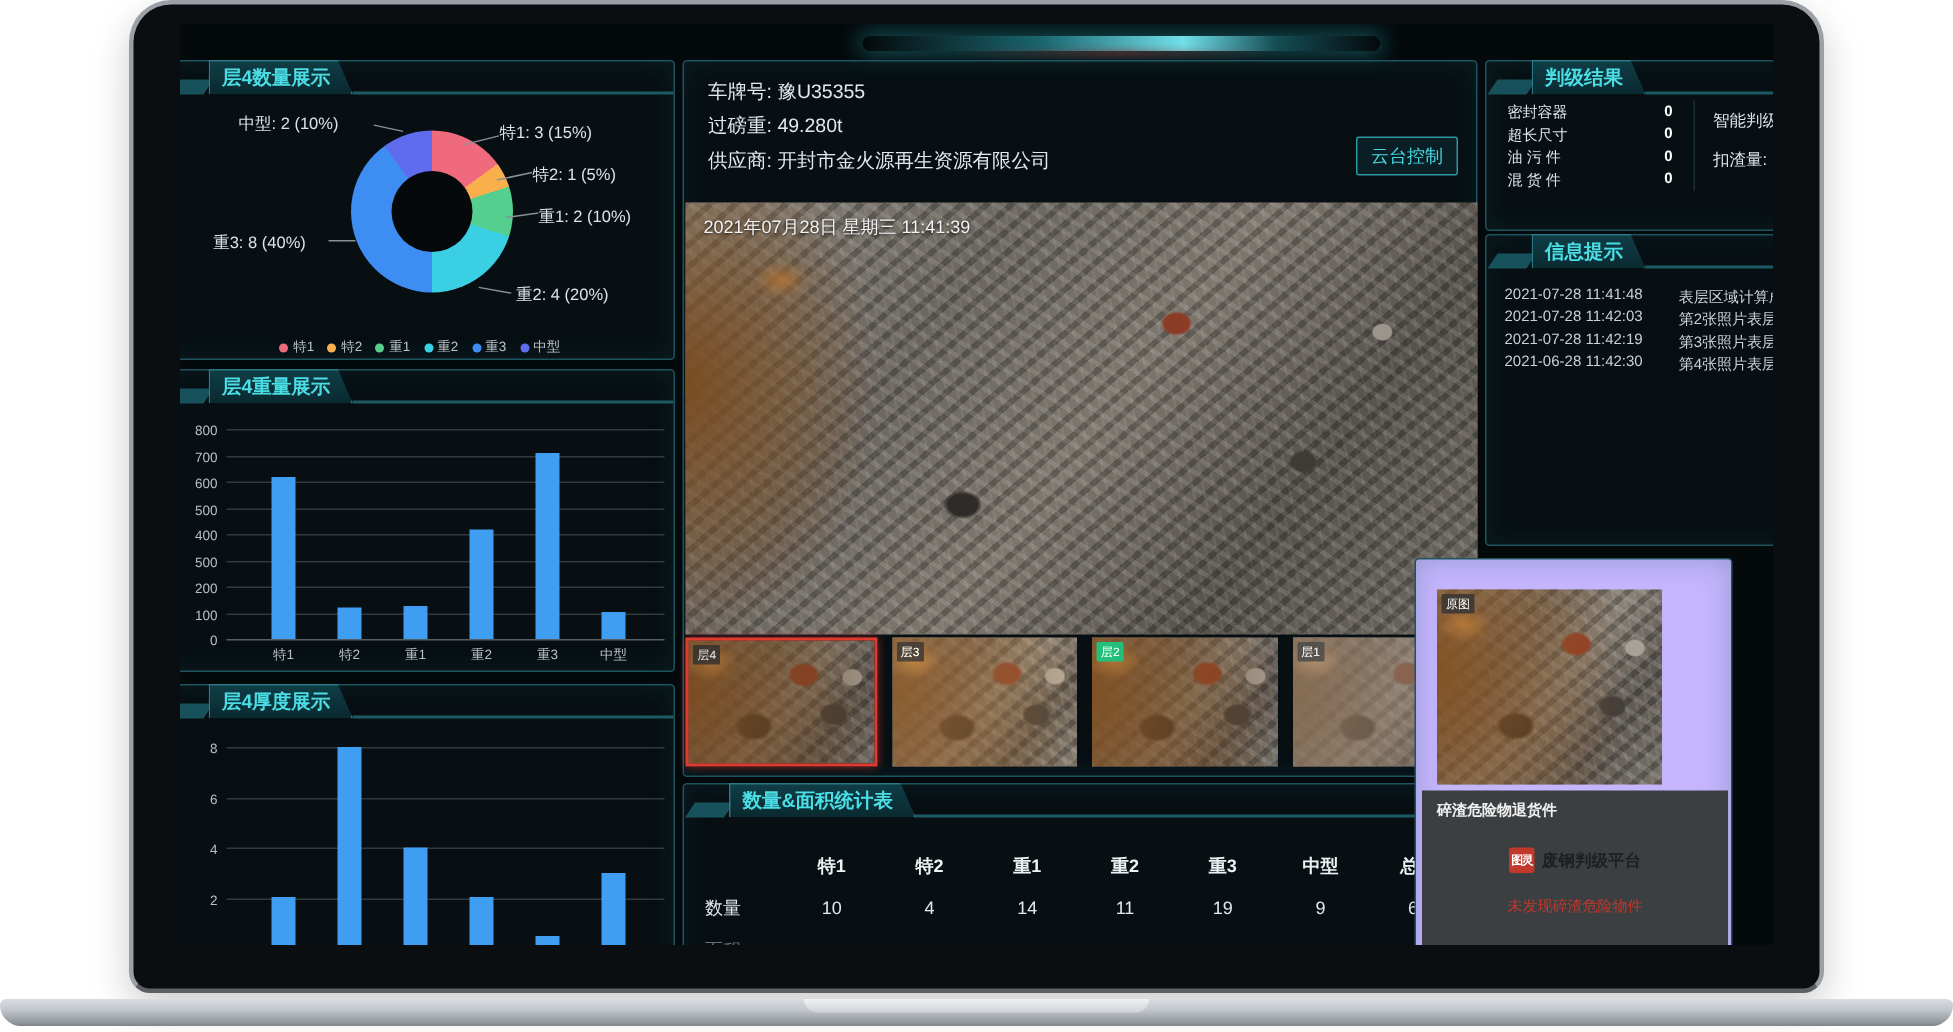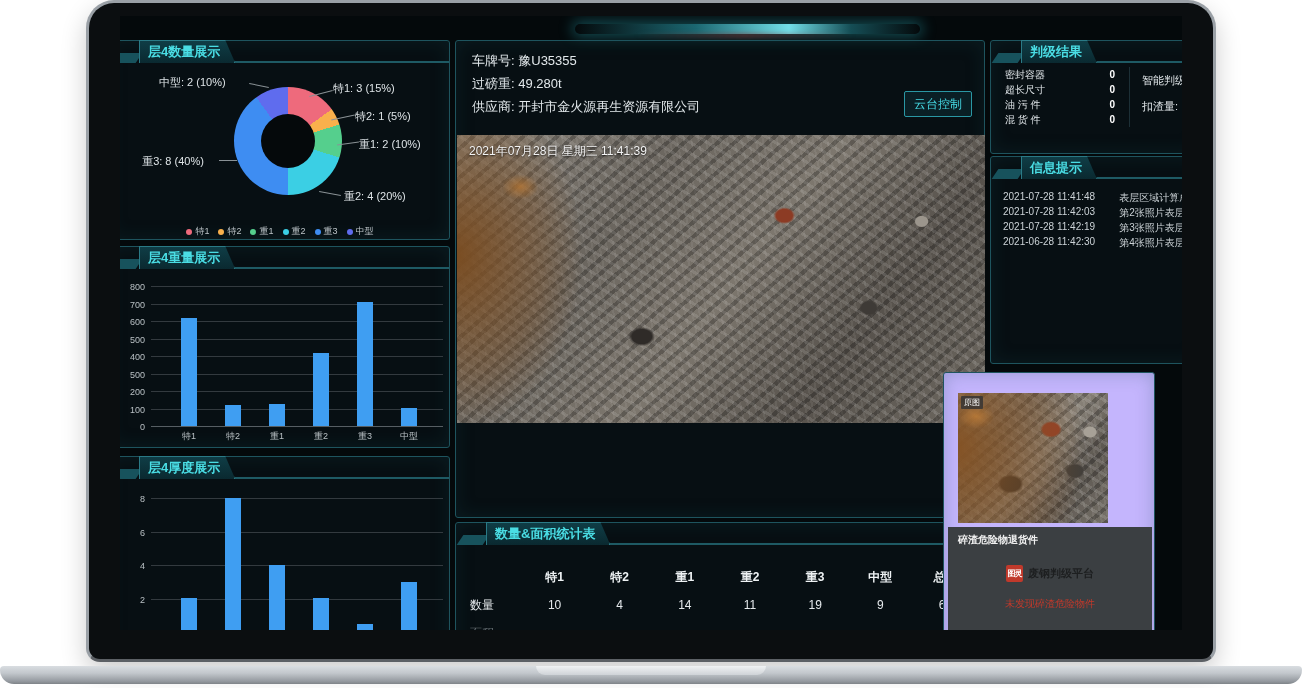--- a/index.html
+++ b/index.html
@@ -297,20 +297,34 @@
       <div class="panel p-center">
         <div class="vinfo">
           <div><span>车牌号:</span> <span>豫U35355</span></div>
           <div><span>过磅重:</span> <span>49.280t</span></div>
           <div><span>供应商:</span> <span>开封市金火源再生资源有限公司</span></div>
         </div>
         <div class="ptz-btn">云台控制</div>
         <div class="photo scrap">
           <div class="photo-ts">2021年07月28日  星期三  11:41:39</div>
         </div>
+        <div class="thumbs" id="thumbs">
+            <div class="thumb scrap v1 sel">
+              <span class="ptag">层4</span>
+            </div>
+            <div class="thumb scrap v2">
+              <span class="ptag">层3</span>
+            </div>
+            <div class="thumb scrap v3">
+              <span class="ptag green">层2</span>
+            </div>
+            <div class="thumb scrap v4">
+              <span class="ptag">层1</span>
+            </div>
+          </div>
       </div>
 
       <div class="panel p-table">
         <div class="p-head">
           <div class="p-title">数量&amp;面积统计表</div>
         </div>
         <div class="stat-table" id="stat-table">
             <div class="t-row head">
               <div></div>
               <div>特1</div>

